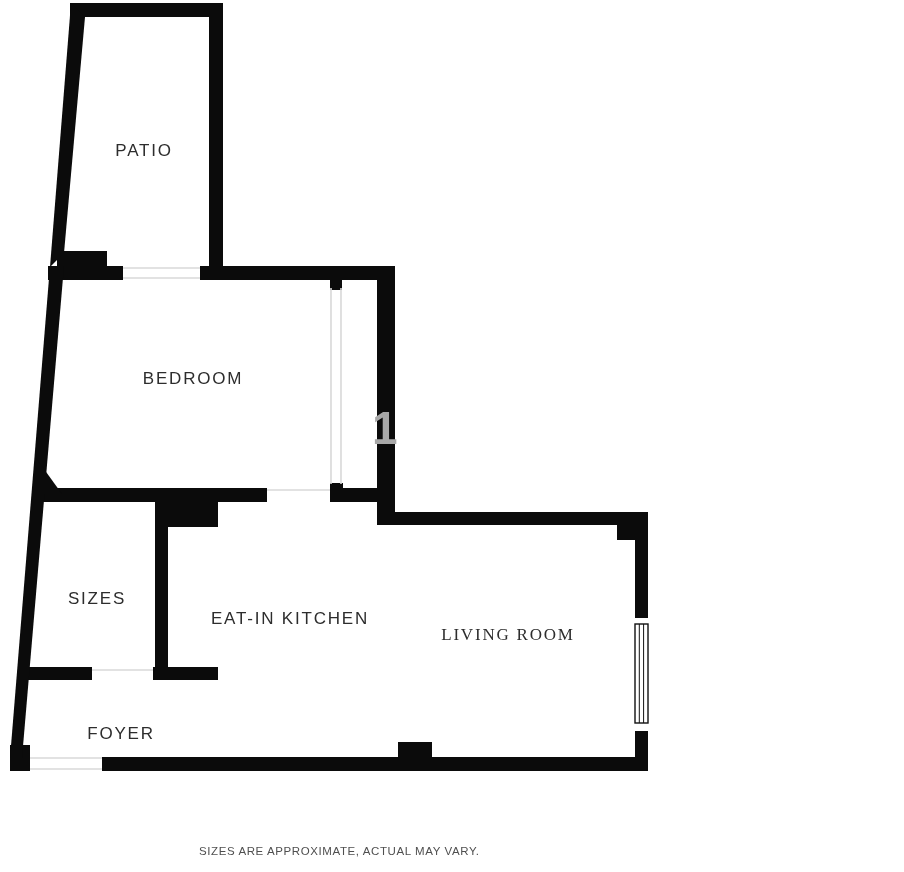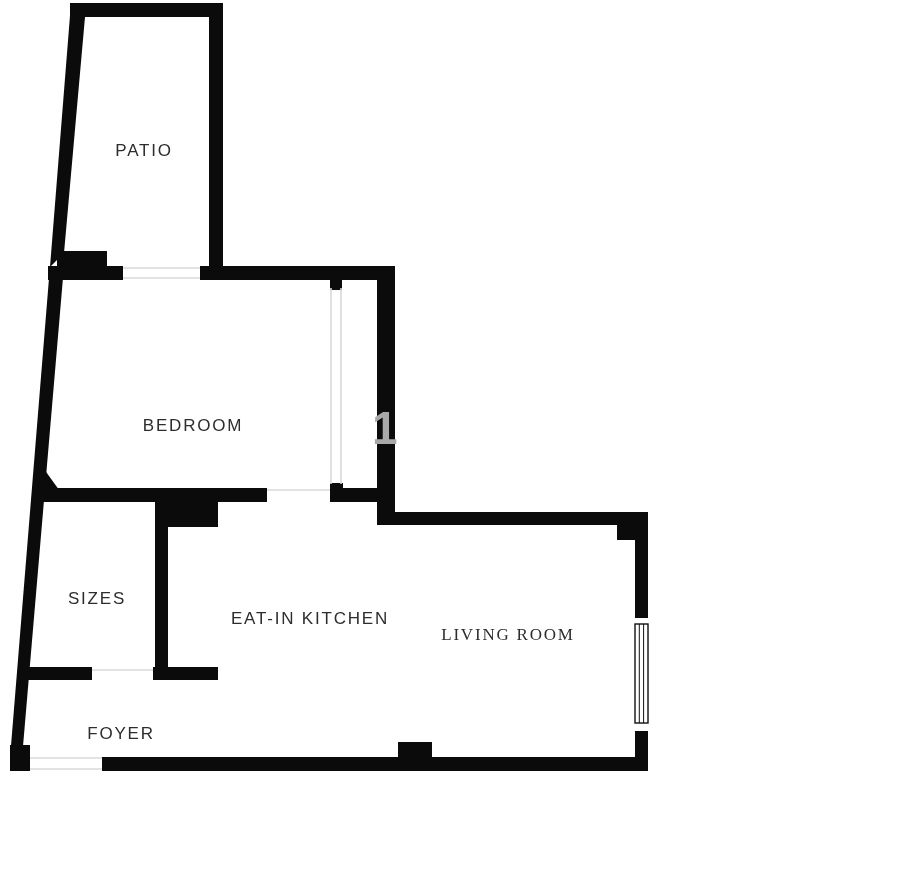--- a/index.html
+++ b/index.html
@@ -87,24 +87,25 @@
       </g>
     <g id="window-layer">
         <rect x="635" y="624" width="13" height="99" fill="#ffffff" stroke="#111111" stroke-width="1.4"></rect>
         <line x1="639.3" y1="624" x2="639.3" y2="723" stroke="#111111" stroke-width="1"></line>
         <line x1="643.6" y1="624" x2="643.6" y2="723" stroke="#111111" stroke-width="1"></line>
       </g>
   </svg>
 
   <div id="labels-layer">
       <div class="room-label" style="left: 144px; top: 151px;">PATIO</div>
-      <div class="room-label" style="left: 193px; top: 426px;">BEDROOM</div>
+      <div class="room-label" style="left: 193px; top: 379px;">BEDROOM</div>
       <div class="room-label" style="left: 97px; top: 599px;">SIZES</div>
-      <div class="room-label" style="left: 310px; top: 619px;">EAT-IN KITCHEN</div>
+      <div class="room-label" style="left: 290px; top: 619px;">EAT-IN KITCHEN</div>
       <div class="room-label" style="left: 508px; top: 635px; font-family: Liberation Serif, serif;">LIVING ROOM</div>
       <div class="room-label" style="left: 121px; top: 734px;">FOYER</div>
     </div>
 
   <div id="watermark-1">1</div>
 
+  <div id="disclaimer">SIZES ARE APPROXIMATE, ACTUAL MAY VARY.</div>
 
   <div id="north-label">N</div>
 </div>
 
 </body></html>

